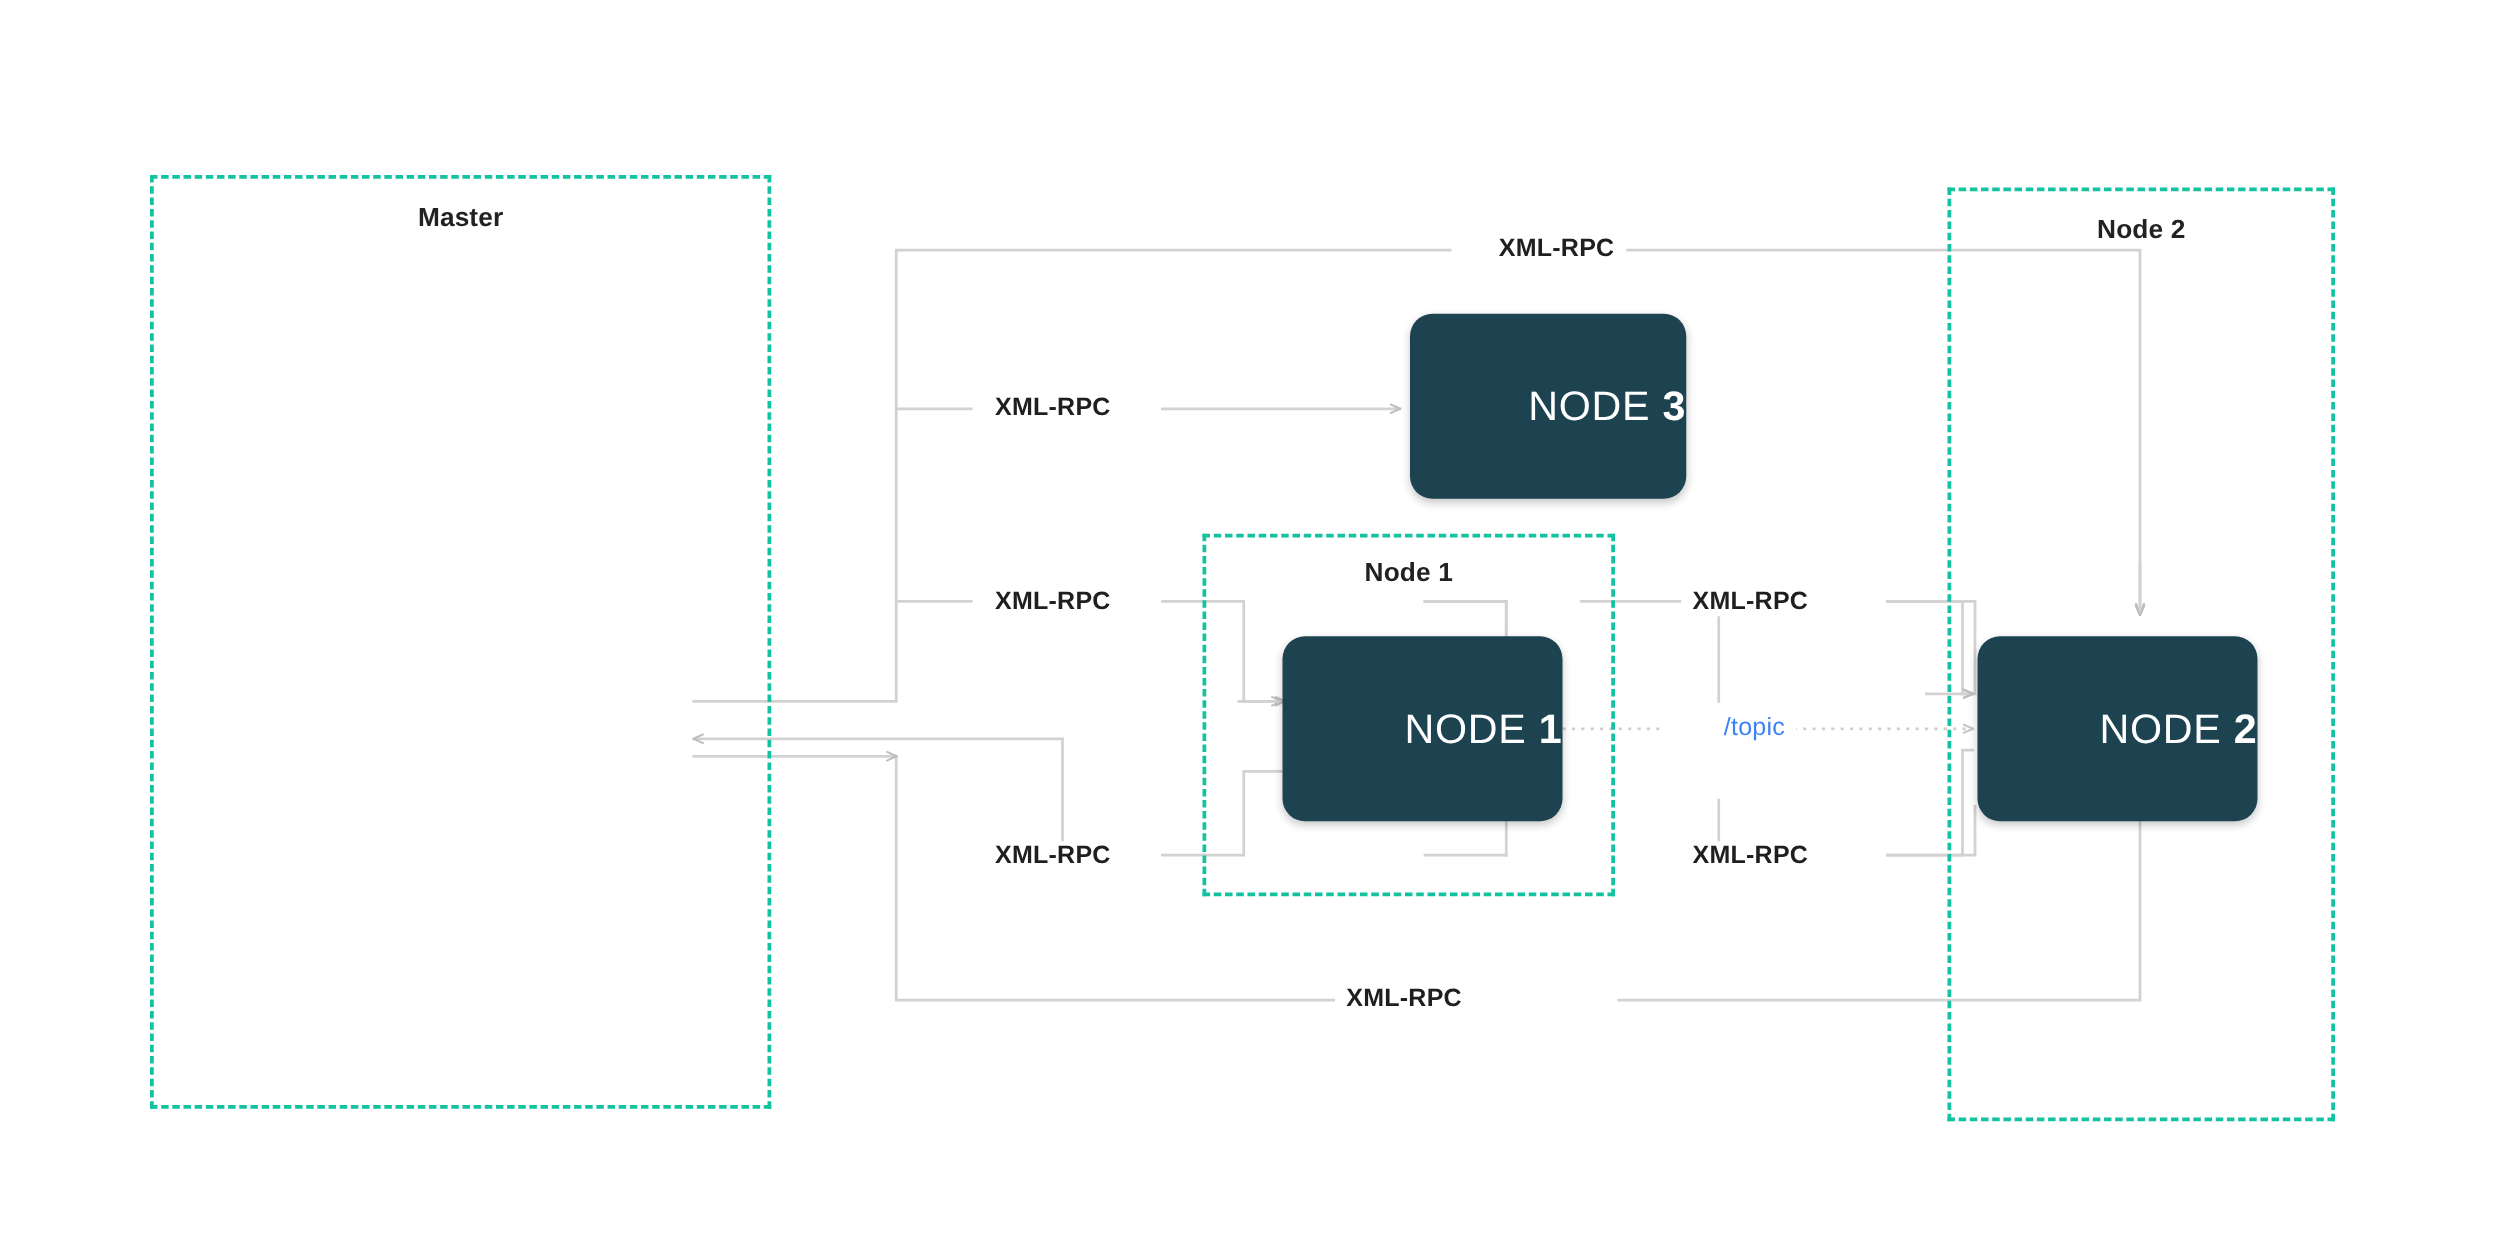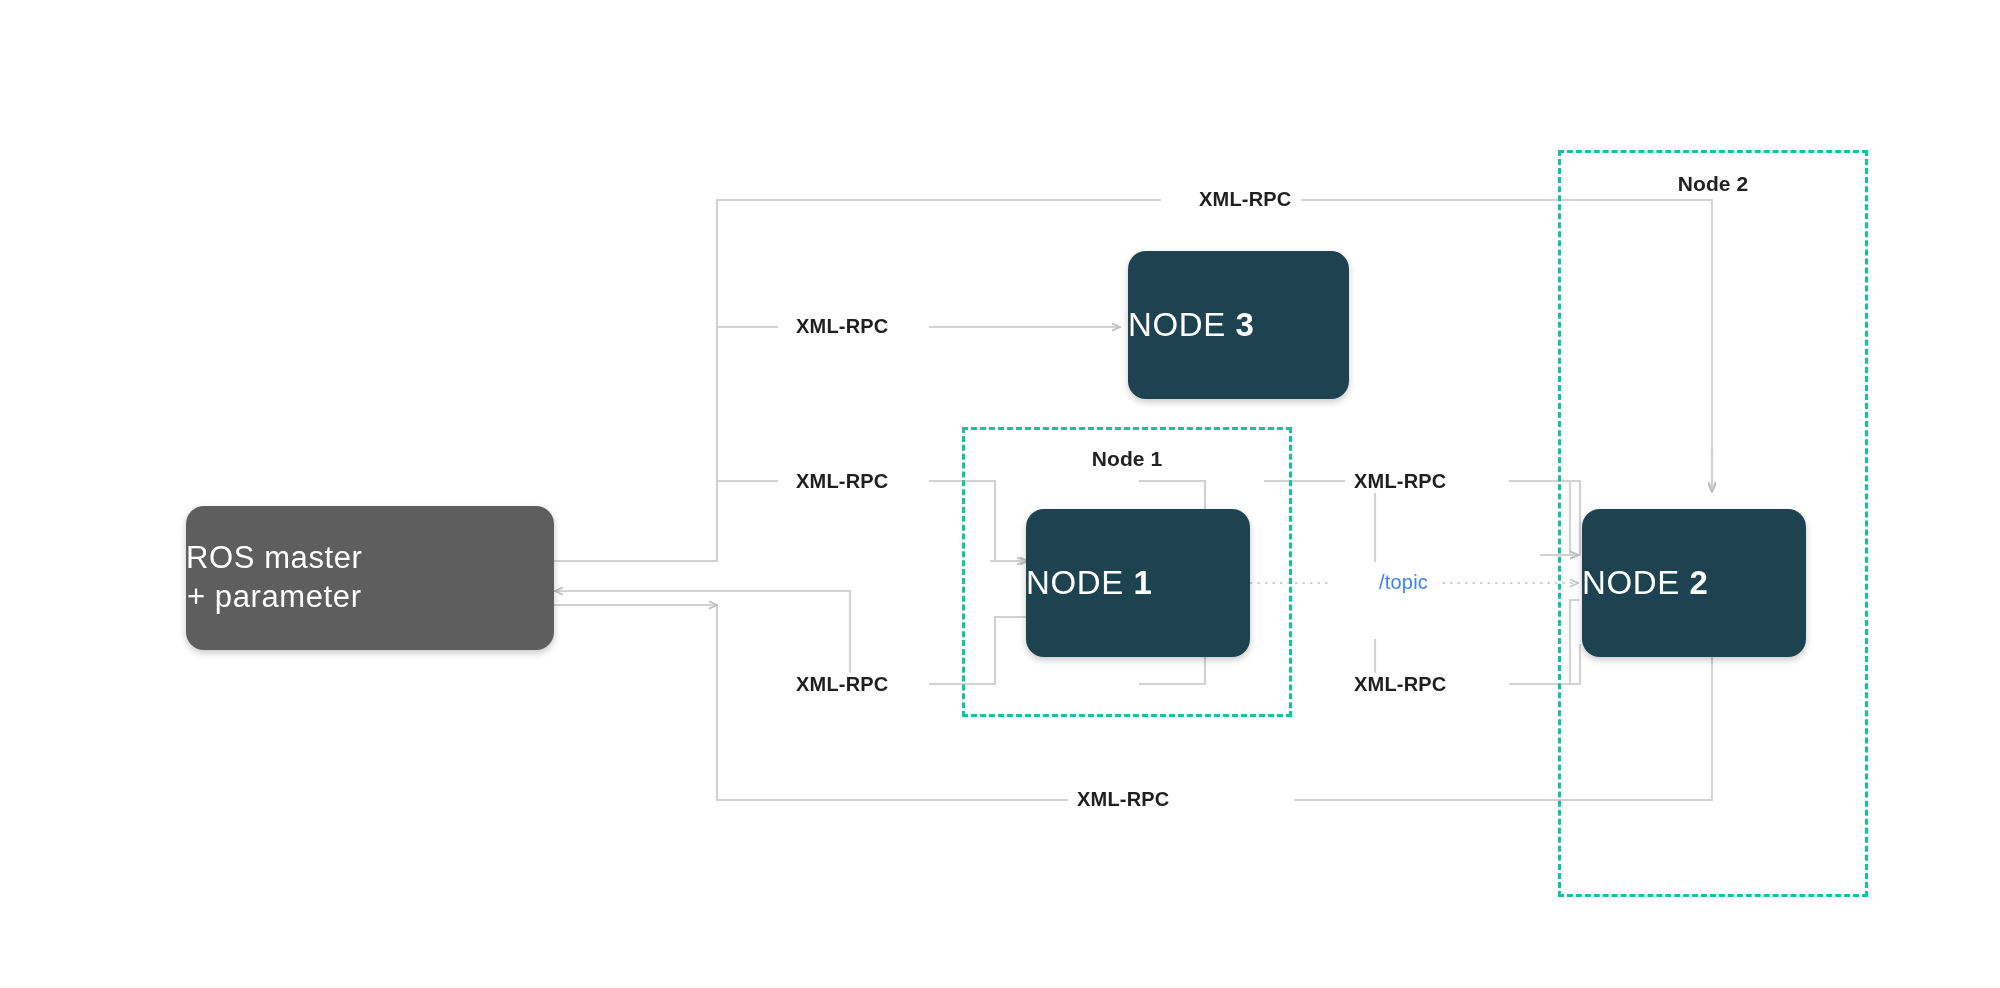--- a/index.html
+++ b/index.html
@@ -8,21 +8,21 @@
   #stage{position:relative;width:2000px;height:988px;background:#fff;}
   svg.layer{position:absolute;left:0;top:0;width:2000px;height:988px;}
 
   
   .group{position:absolute;box-sizing:border-box;border:3px dashed #12c2a0;background:transparent;}
   .group-title{position:absolute;width:100%;text-align:center;
                font-size:21px;font-weight:bold;color:#222222;letter-spacing:.1px;}
 
   
   .card{position:absolute;box-sizing:border-box;display:flex;align-items:center;
-        justify-content:flex-start;border-radius:18px;color:#ffffff;
+        justify-content:flex-end;border-radius:18px;color:#ffffff;
         box-shadow:0 3px 7px rgba(0,0,0,.22);}
   .card .ctext{font-size:33px;font-weight:400;letter-spacing:.6px;line-height:1.25;text-align:center;}
   .card .ctext b{font-weight:700;}
   .card.master{background:#5e5e5e;}
   .card.node{background:#1d4351;}
   .card.master .ctext{font-size:31px;}
 
   
   .elabel{position:absolute;font-size:20px;font-weight:bold;color:#1f1f1f;
           background:#ffffff;padding:0 9px;white-space:nowrap;letter-spacing:.2px;}
@@ -92,35 +92,32 @@
       <path d="M1540,555 L1578,555" marker-end="url(#ah)"></path>
       <path d="M1712,450 L1712,492" marker-end="url(#ah)"></path>
     </g>
 
     <g fill="none" stroke="#d2d2d2" stroke-width="2.2">
       <path d="M990,561 L1028,561" marker-end="url(#ah)"></path>
       <path d="M1180,617 L1142,617" marker-end="url(#ah)"></path>
     </g>
   </svg>
 
+  <div class="group" style="left:120px;top:140px;width:497px;height:747px;">
+    <div class="group-title" style="top:20px;">Master</div>
+  </div>
 
   <div class="group" style="left:962px;top:427px;width:330px;height:290px;">
     <div class="group-title" style="top:17px;">Node 1</div>
   </div>
 
   <div class="group" style="left:1558px;top:150px;width:310px;height:747px;">
     <div class="group-title" style="top:19px;">Node 2</div>
   </div>
 
-  <div class="card master" style="left:186px;top:506px;width:368px;height:144px;">
-    <div class="ctext">
-      <span>ROS master</span><br>
-      <span>+ parameter</span>
-    </div>
-  </div>
 
   <div class="card node" style="left:1128px;top:251px;width:221px;height:148px;">
     <div class="ctext">
       <span>NODE </span><b>3</b>
     </div>
   </div>
 
   <div class="card node" style="left:1026px;top:509px;width:116px;height:0px;"></div>
 
   <div class="card node" style="left:1026px;top:509px;width:224px;height:148px;">

